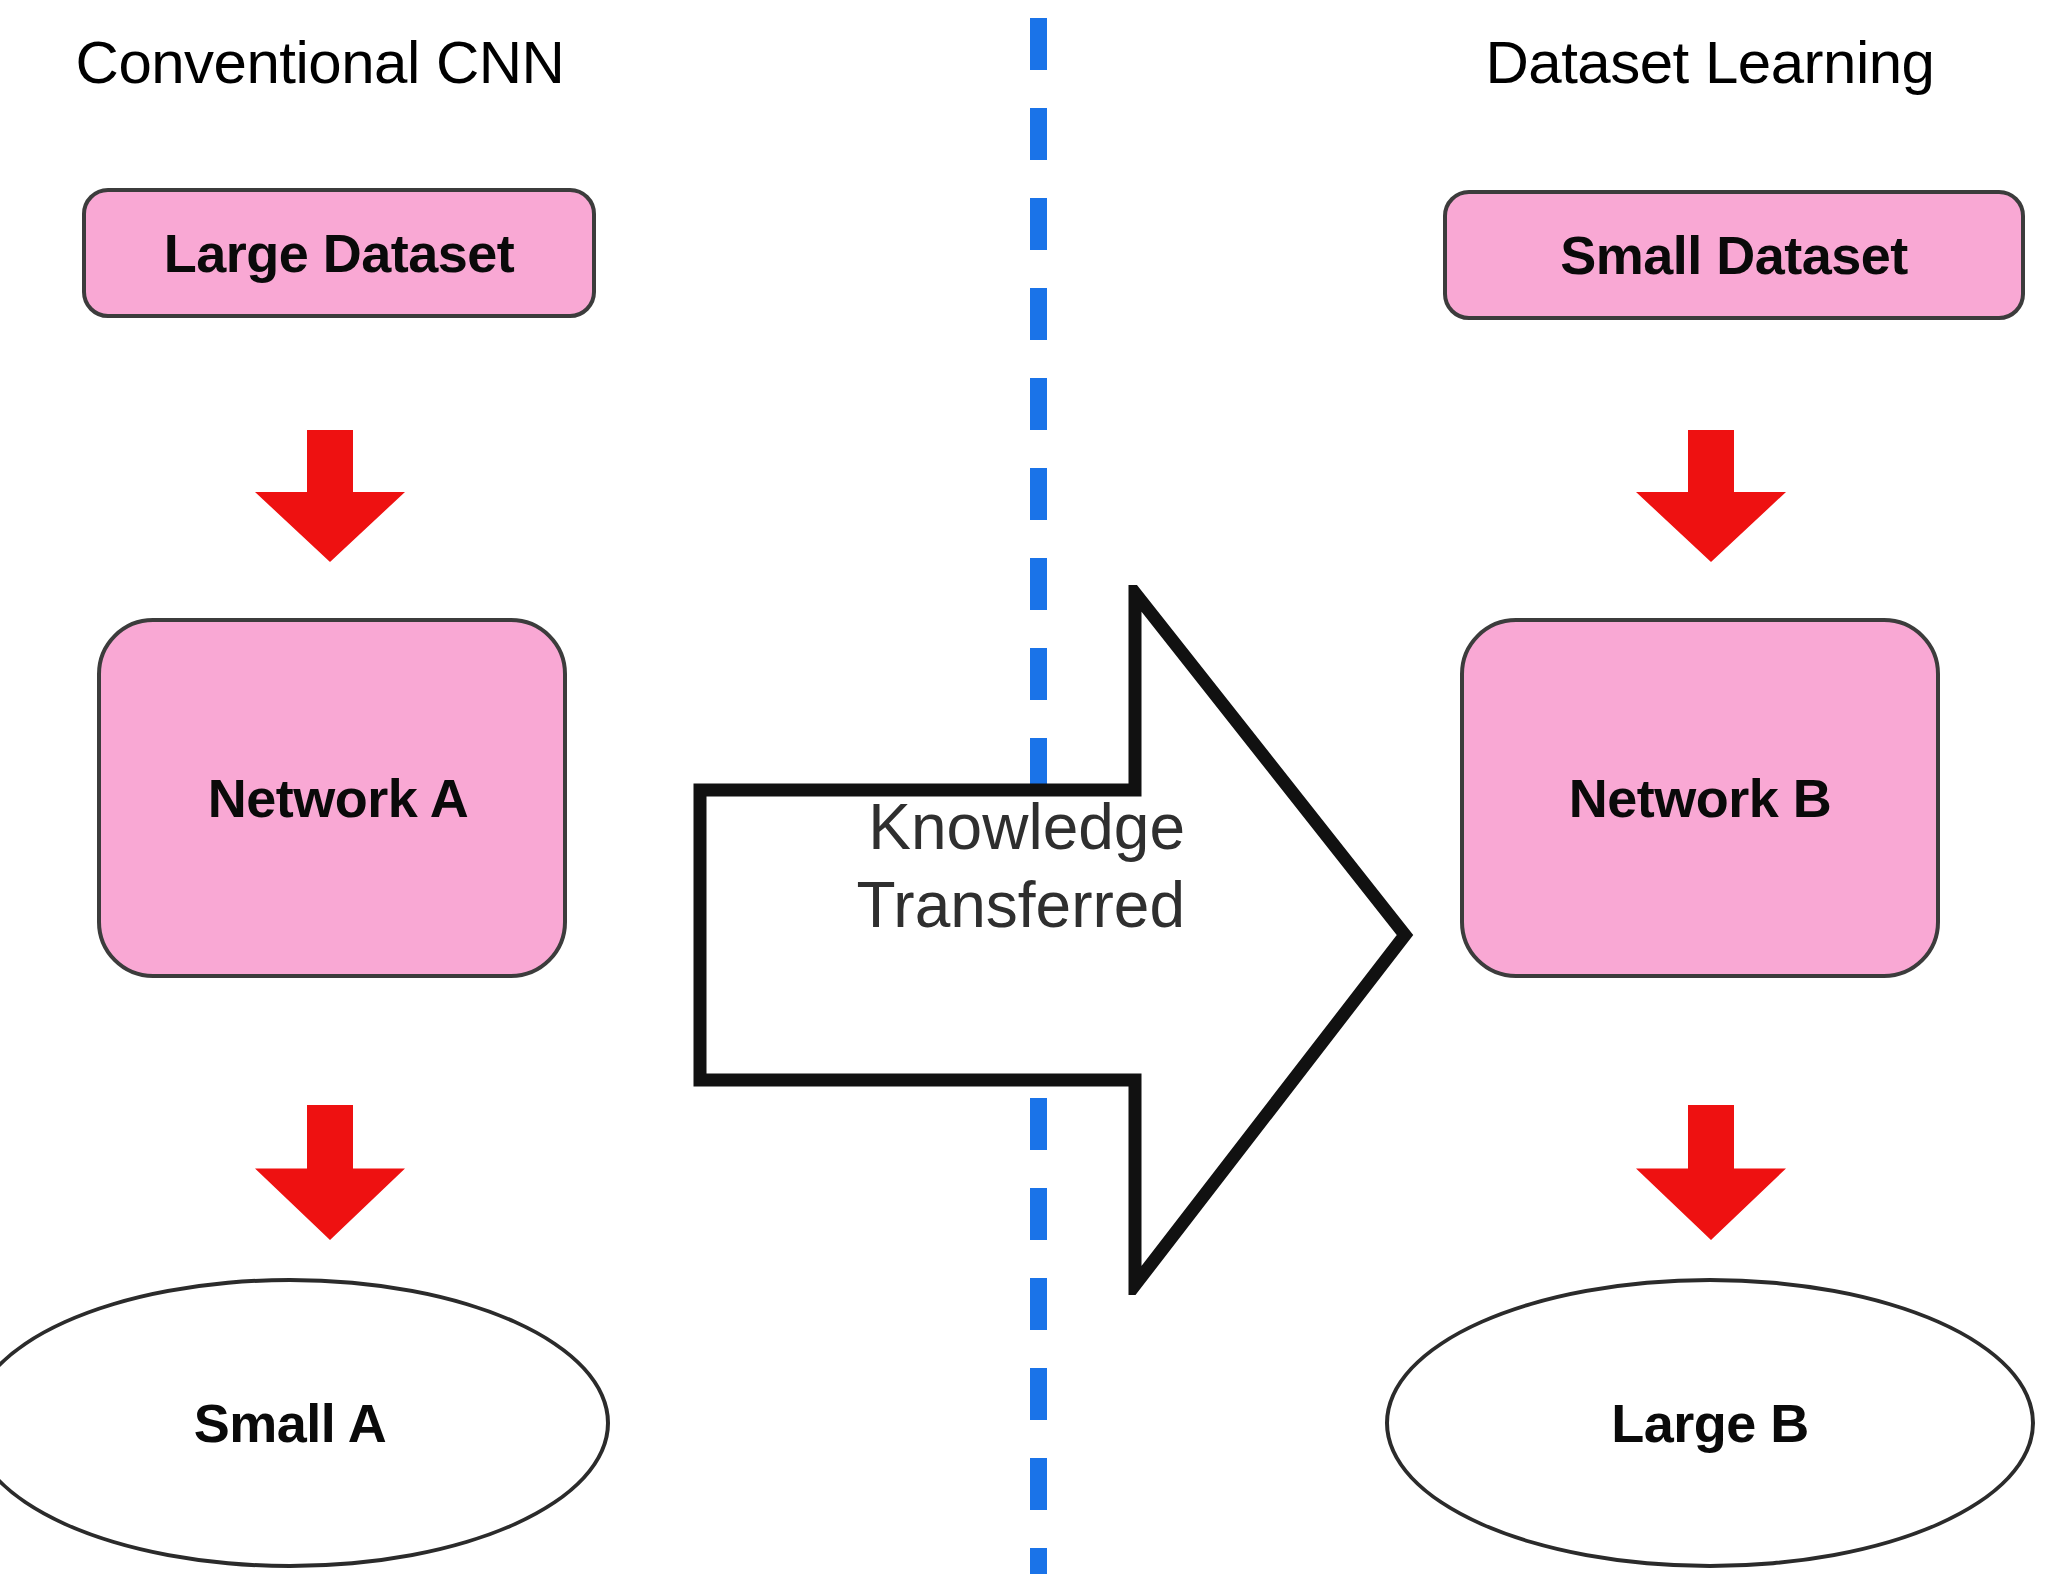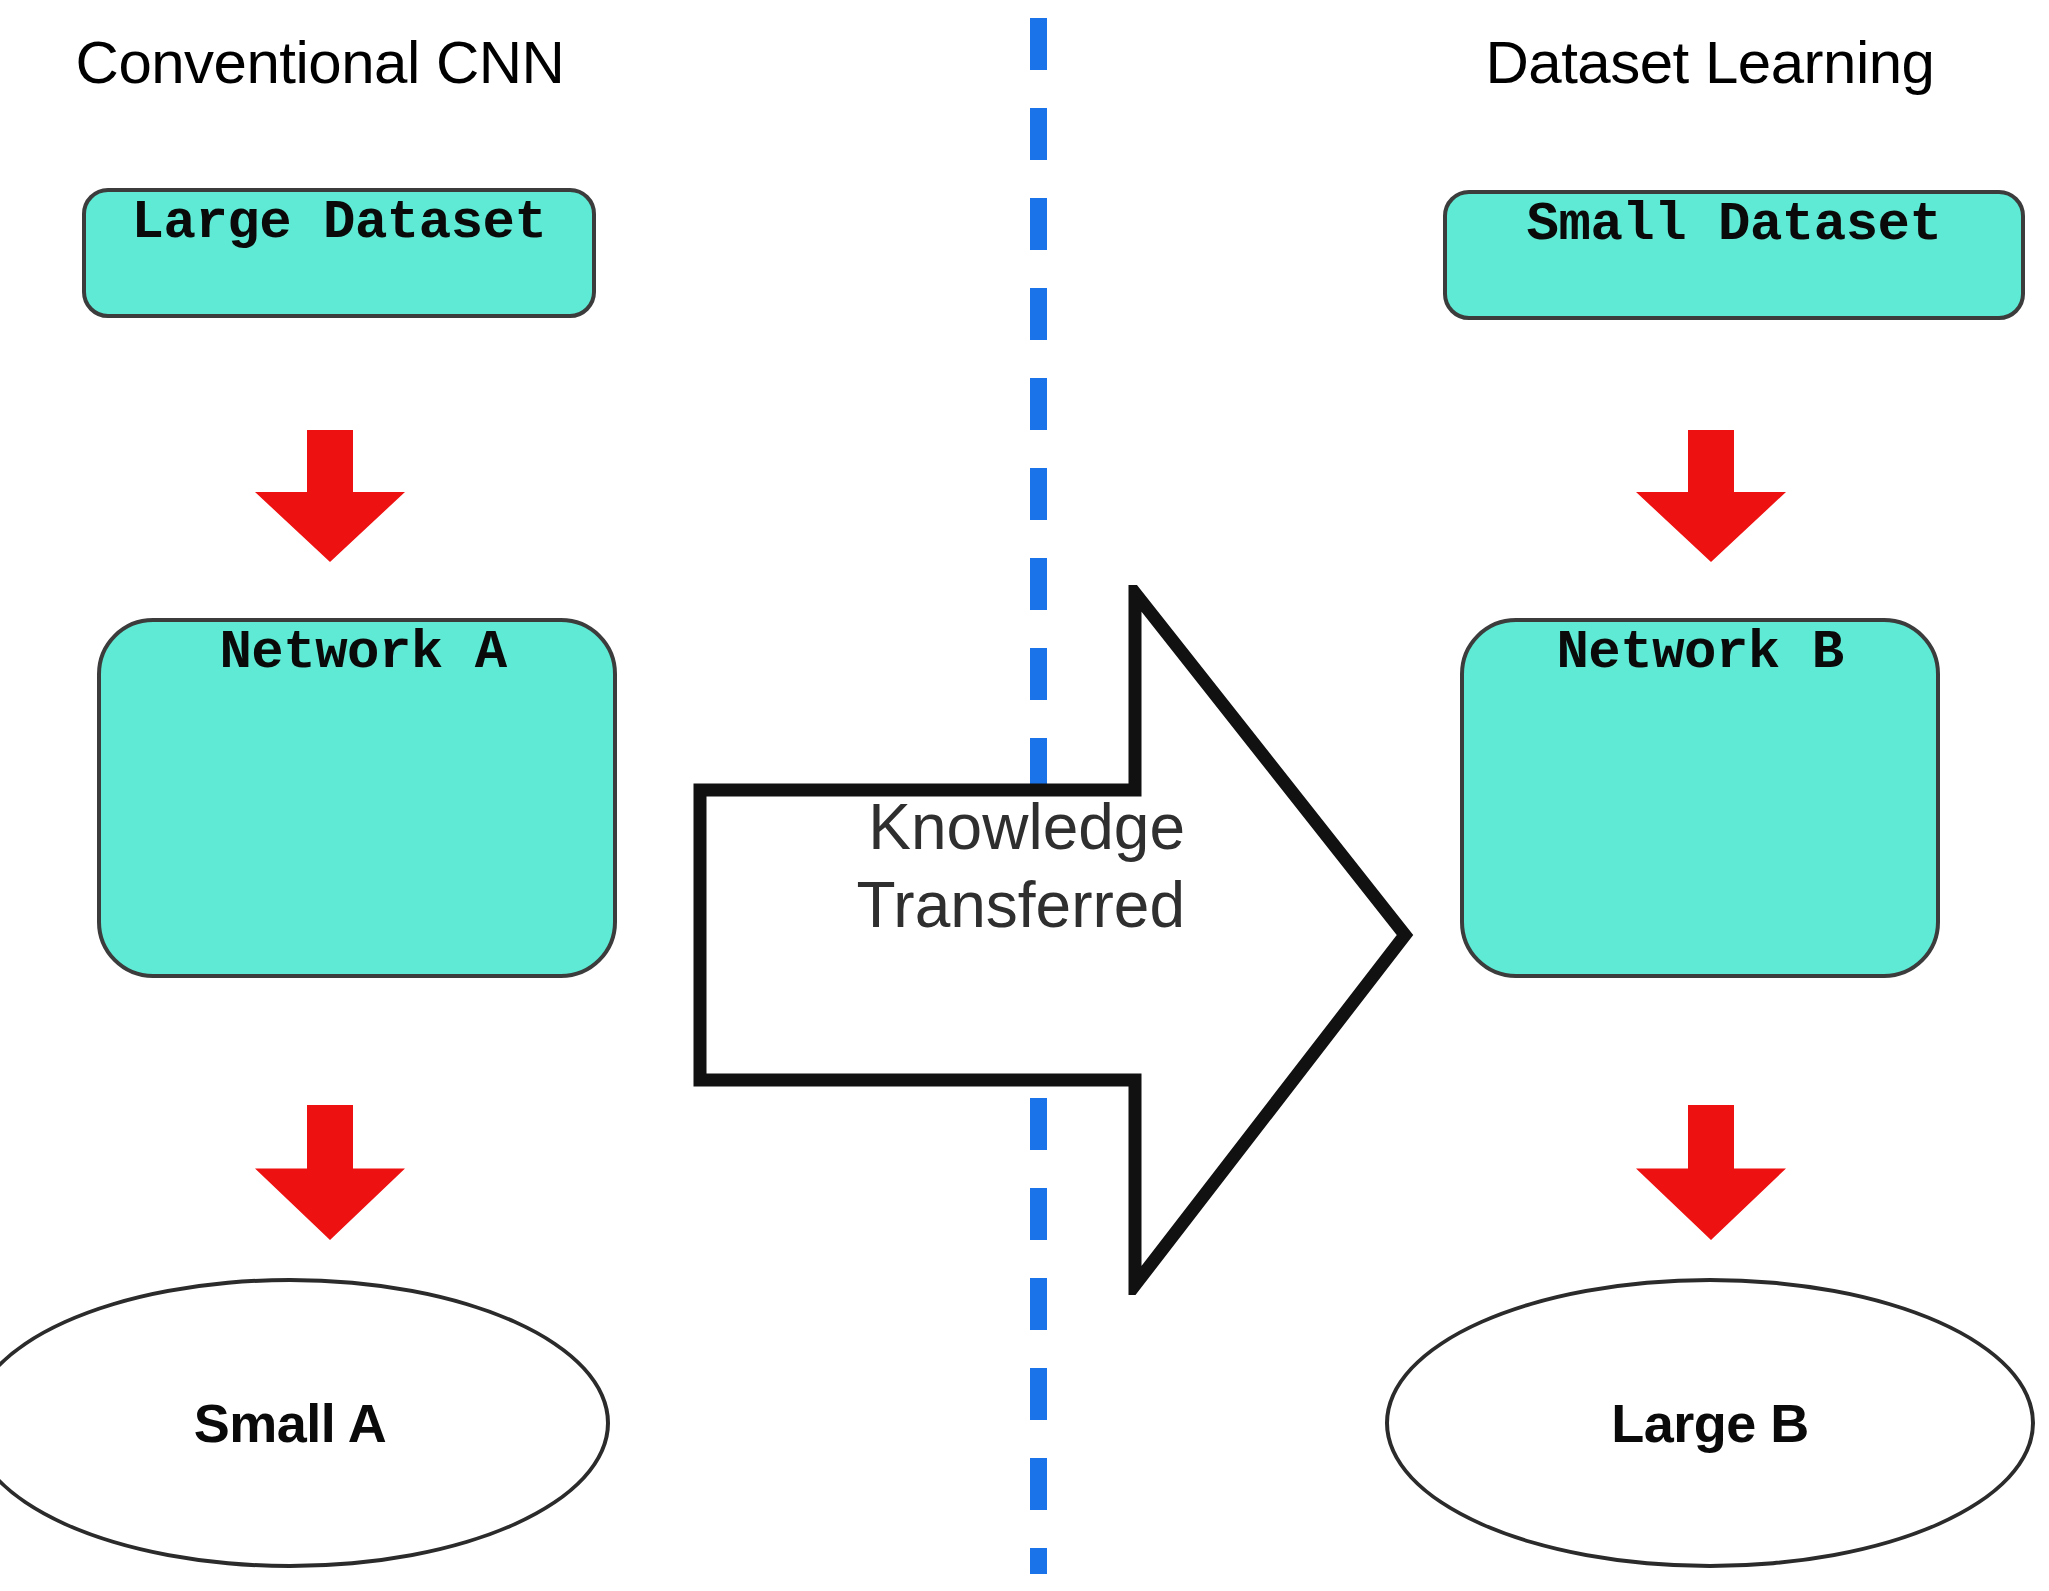--- a/index.html
+++ b/index.html
@@ -26,25 +26,25 @@
     letter-spacing: -0.5px;
     white-space: nowrap;
     text-align: center;
   }
   #title-left  { left: 60px;  top: 28px; width: 520px; }
   #title-right { left: 1430px; top: 28px; width: 560px; }
 
   .node-box {
     position: absolute;
     box-sizing: border-box;
-    background: #5eead4;
+    background: #f9a8d4;
     border: 4px solid #3c3c3c;
     display: flex;
+    align-items: center;
     justify-content: center;
-    font-family: Liberation Mono, monospace;
   }
   .node-box .node-label,
   .node-ellipse .node-label {
     font-weight: bold;
     font-size: 54px;
     color: #0a0a0a;
     letter-spacing: -0.5px;
     white-space: nowrap;
   }
 
@@ -53,21 +53,21 @@
     left: 82px; top: 188px; width: 514px; height: 130px;
     border-radius: 26px;
   }
   #box-small-dataset {
     left: 1443px; top: 190px; width: 582px; height: 130px;
     border-radius: 26px;
   }
 
   
   #box-network-a {
-    left: 97px; top: 618px; width: 520px; height: 360px;
+    left: 97px; top: 618px; width: 470px; height: 360px;
     border-radius: 56px;
     padding-left: 12px;
   }
   #box-network-b {
     left: 1460px; top: 618px; width: 480px; height: 360px;
     border-radius: 56px;
   }
 
   
   .node-ellipse {

